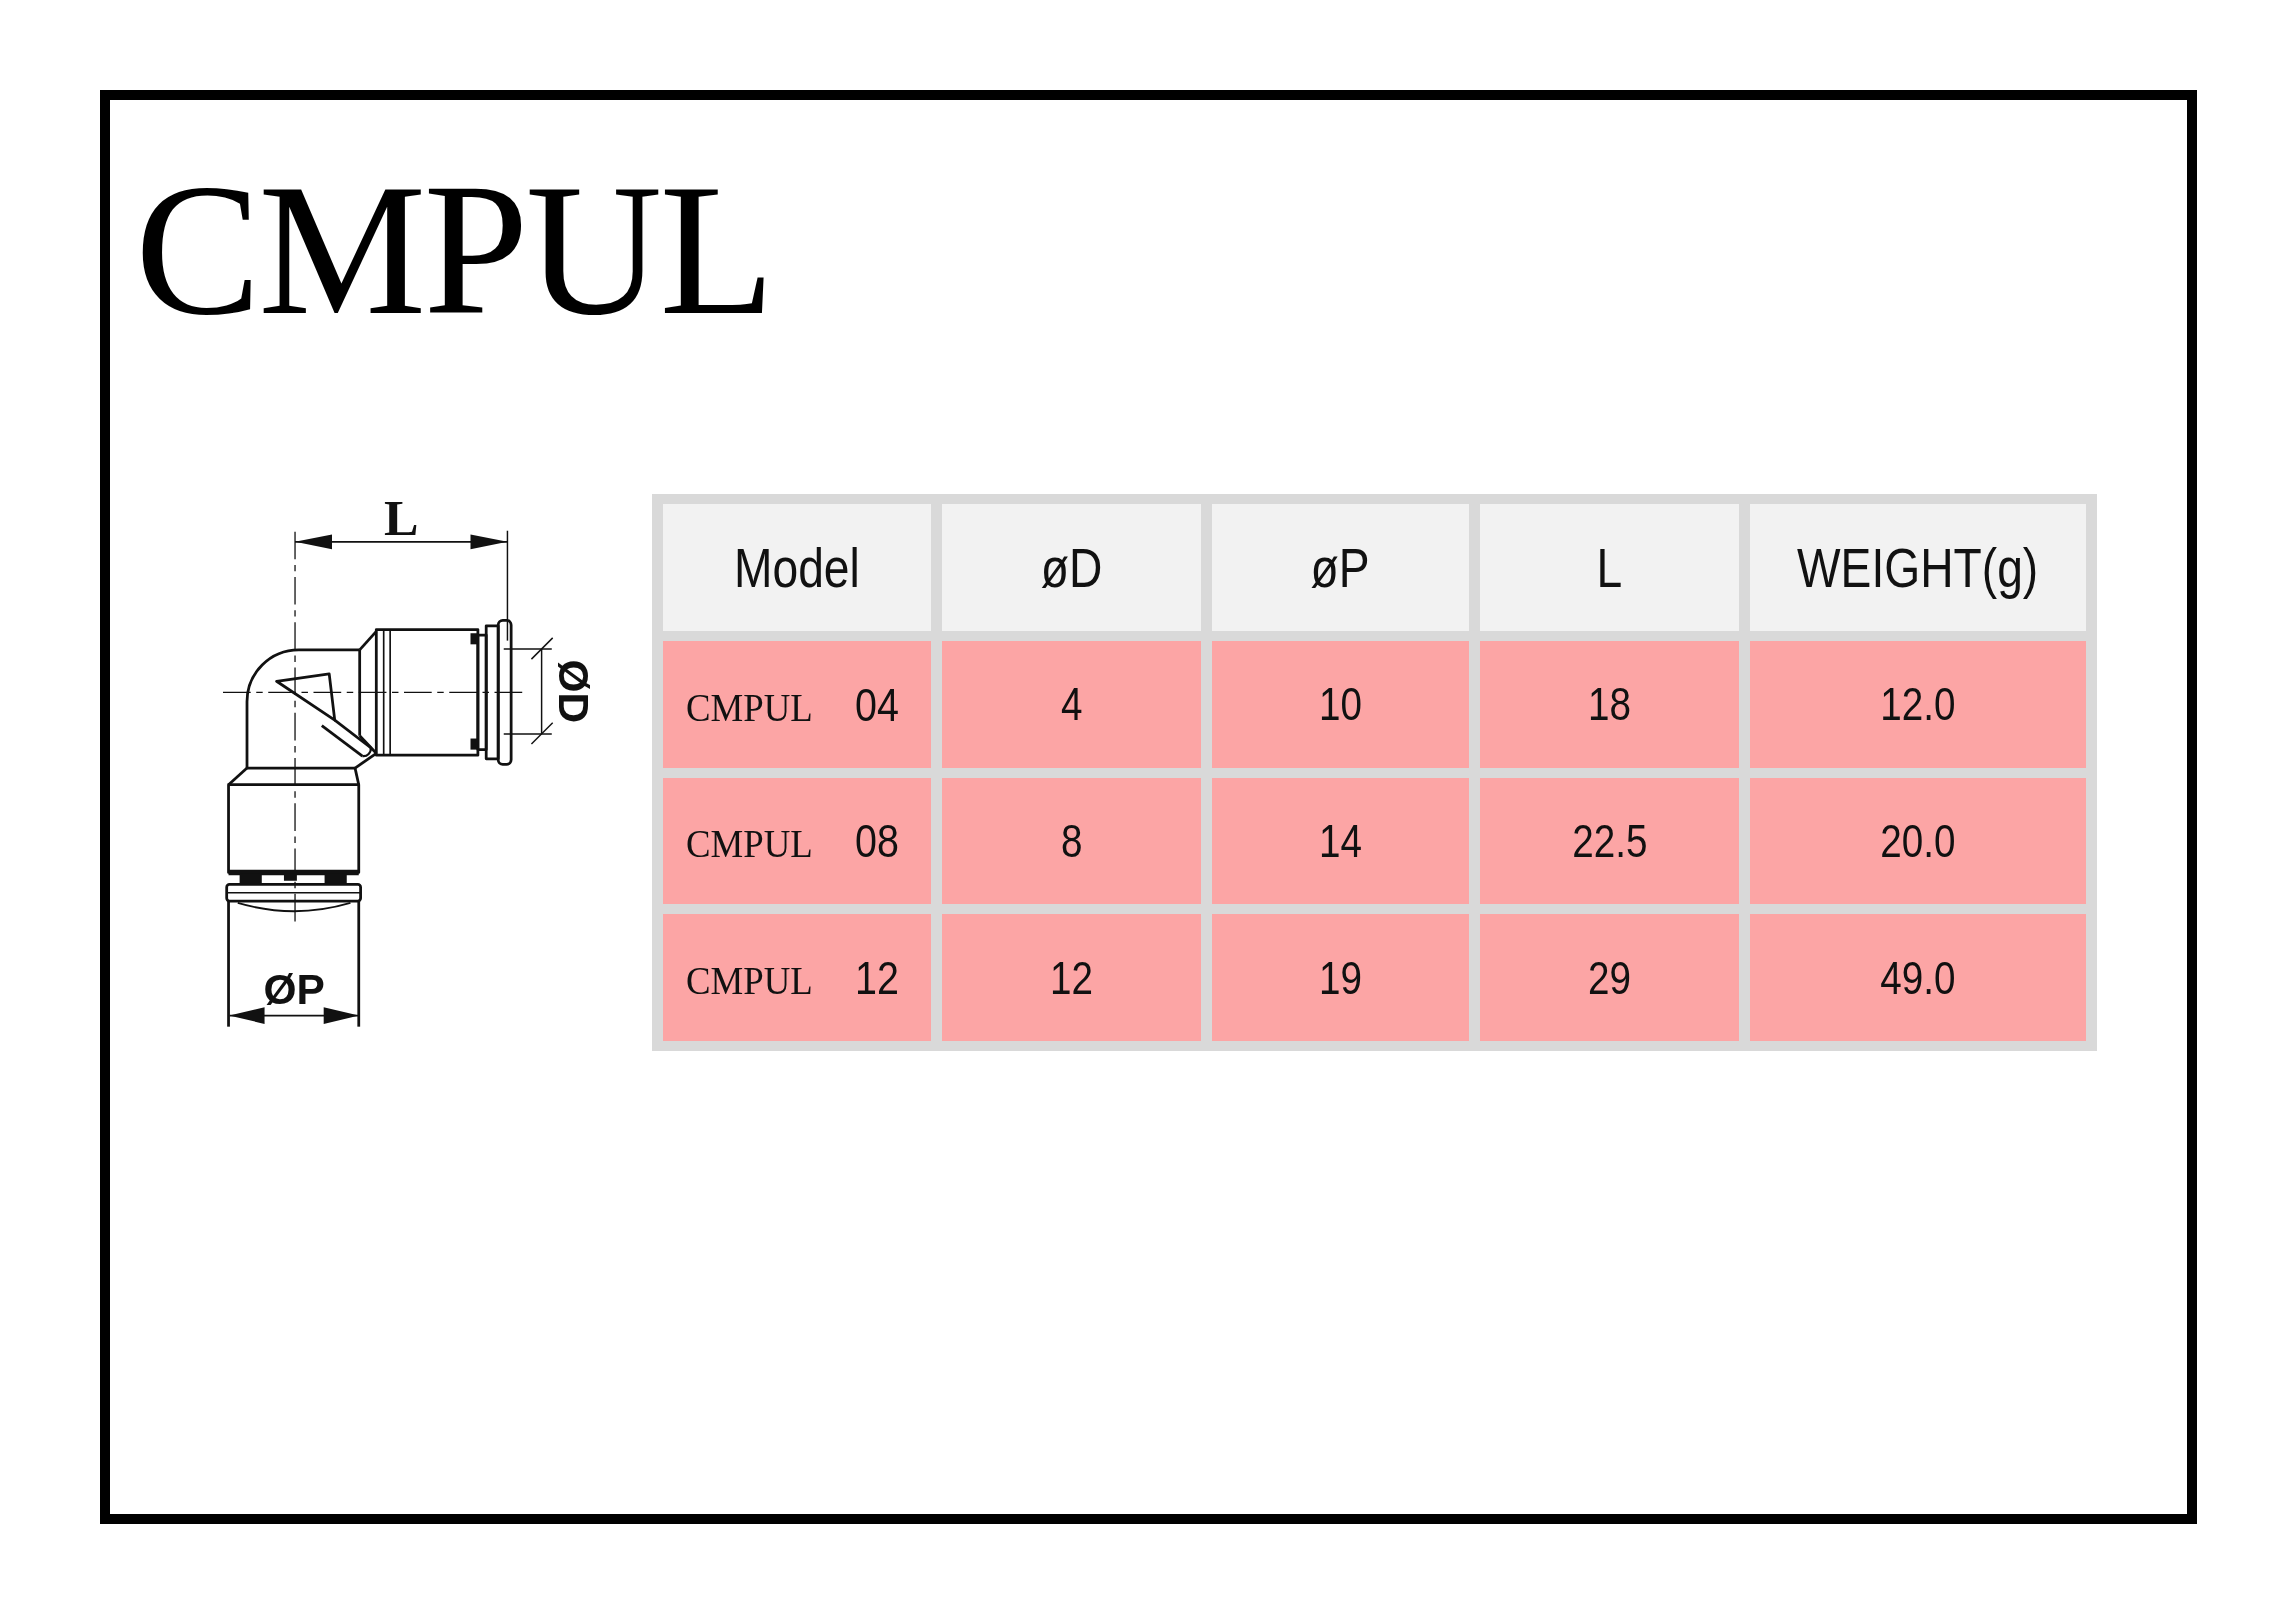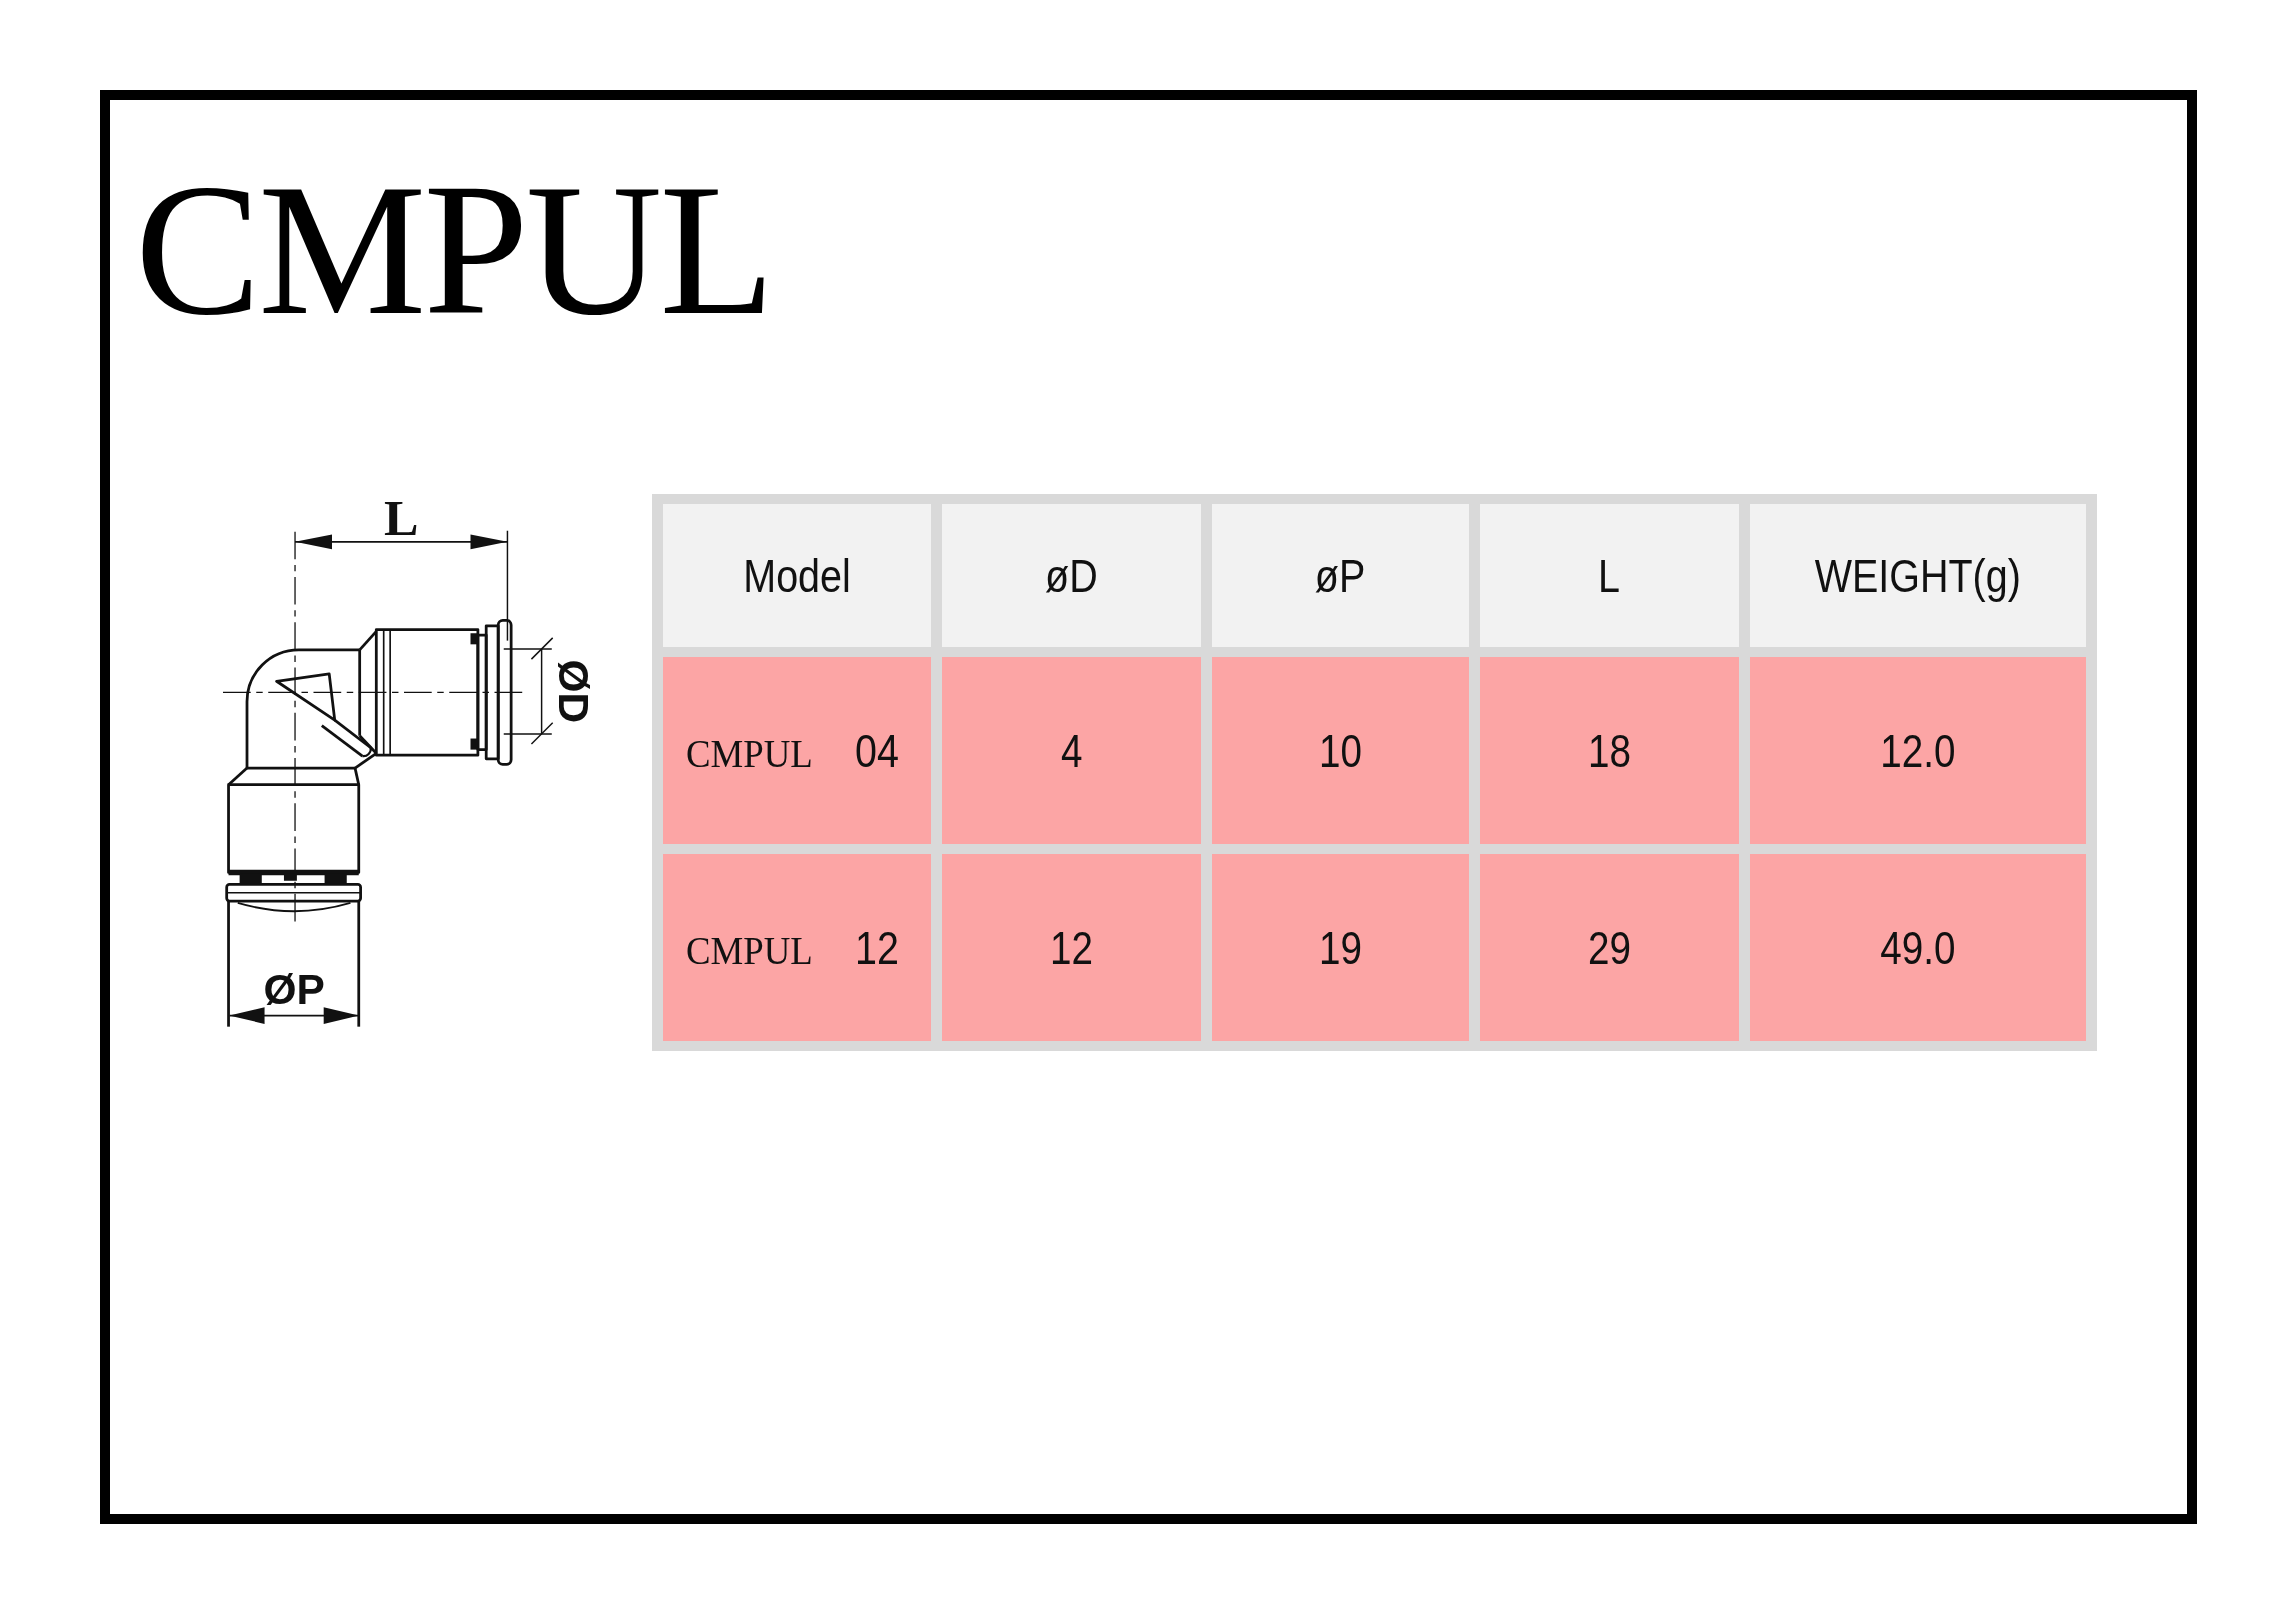--- a/index.html
+++ b/index.html
@@ -16,22 +16,22 @@
     font-family:"Liberation Serif",serif;font-size:189px;line-height:1;
     letter-spacing:-2.8px;color:#000;white-space:nowrap;
   }
   .drawing-wrap{position:absolute;left:138px;top:443px;width:508px;height:628px;}
   .spec-table-wrap{position:absolute;left:652px;top:494px;width:1445px;height:557px;}
   table.spec{
     width:100%;height:100%;border-collapse:separate;border-spacing:11px 10px;
     background:#d9d9d9;table-layout:fixed;
   }
   table.spec th{
-    background:#f2f2f2;height:127px;font-weight:normal;font-size:47px;
-    text-align:center;vertical-align:middle;padding:8px;color:#111;
+    background:#f2f2f2;height:127px;font-weight:normal;font-size:55px;
+    text-align:center;vertical-align:middle;padding:0;color:#111;
   }
   table.spec td{
     background:#fca5a5;height:71px;font-size:46px;text-align:center;
     vertical-align:middle;padding:0;color:#111;
   }
   td.model-cell{text-align:left;padding-left:46px;white-space:nowrap;}
   .serif-model{
     font-family:"Liberation Serif",serif;font-size:40px;
     display:inline-block;transform:scaleX(0.92);transform-origin:left center;
   }
@@ -146,20 +146,27 @@
     </thead>
     <tbody>
       <tr>
         <td class="model-cell"><span class="serif-model">CMPUL</span><span class="model-size">04</span></td>
         <td><span class="cond">4</span></td>
         <td><span class="cond">10</span></td>
         <td><span class="cond">18</span></td>
         <td><span class="cond">12.0</span></td>
       </tr>
       <tr>
+        <td class="model-cell"><span class="serif-model">CMPUL</span><span class="model-size">08</span></td>
+        <td><span class="cond">8</span></td>
+        <td><span class="cond">14</span></td>
+        <td><span class="cond">22.5</span></td>
+        <td><span class="cond">20.0</span></td>
+      </tr>
+      <tr>
         <td class="model-cell"><span class="serif-model">CMPUL</span><span class="model-size">12</span></td>
         <td><span class="cond">12</span></td>
         <td><span class="cond">19</span></td>
         <td><span class="cond">29</span></td>
         <td><span class="cond">49.0</span></td>
       </tr>
     </tbody>
   </table>
 </div>
 

